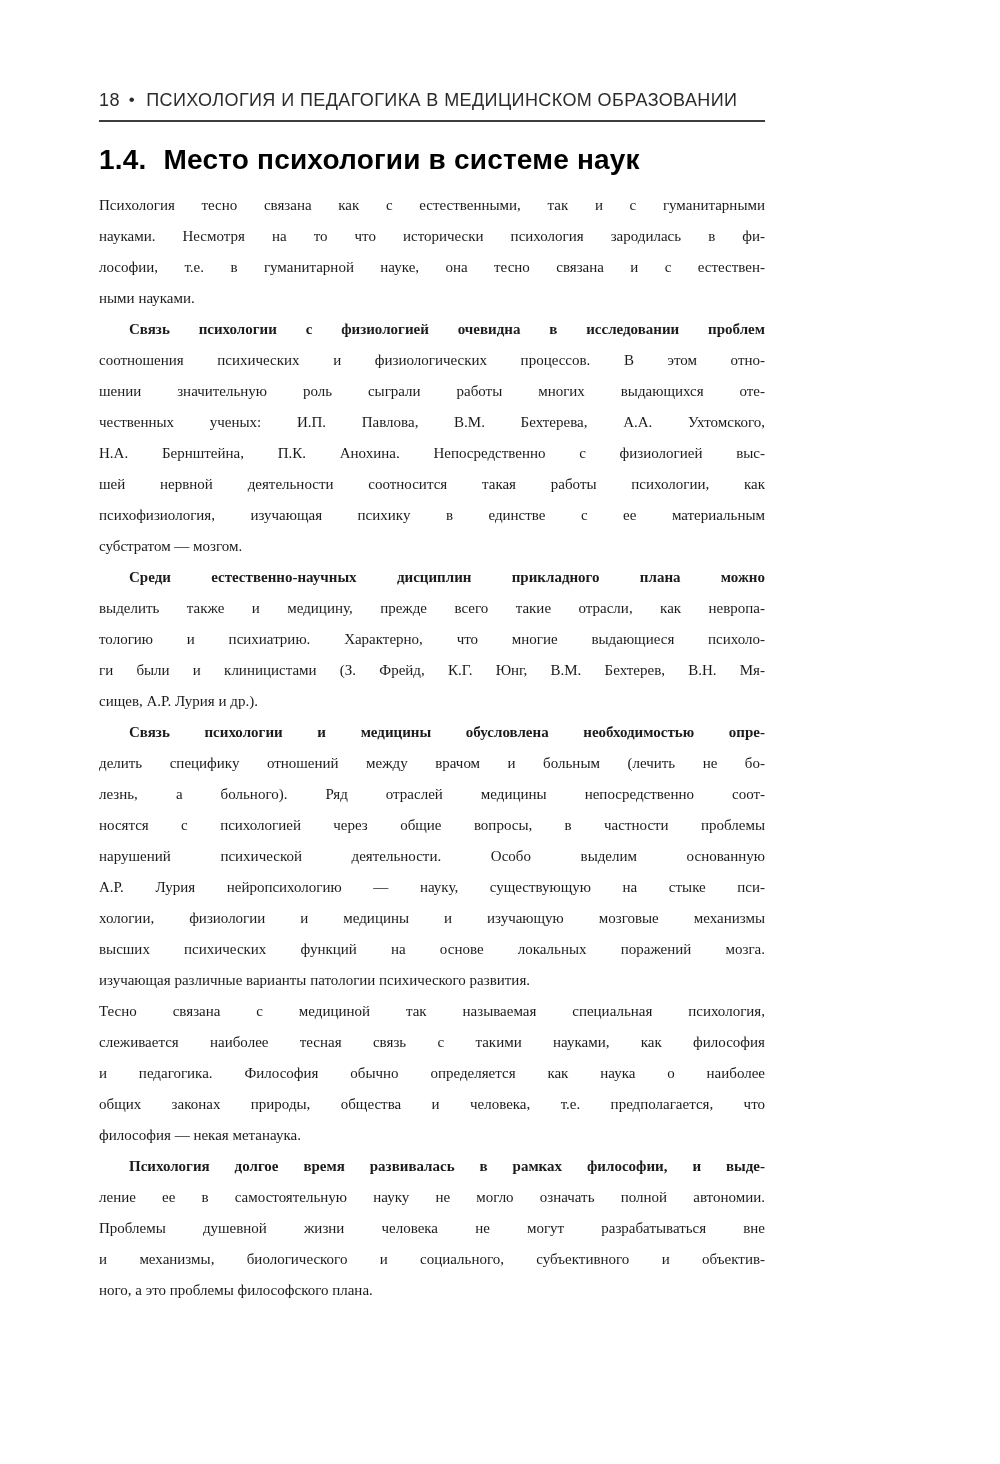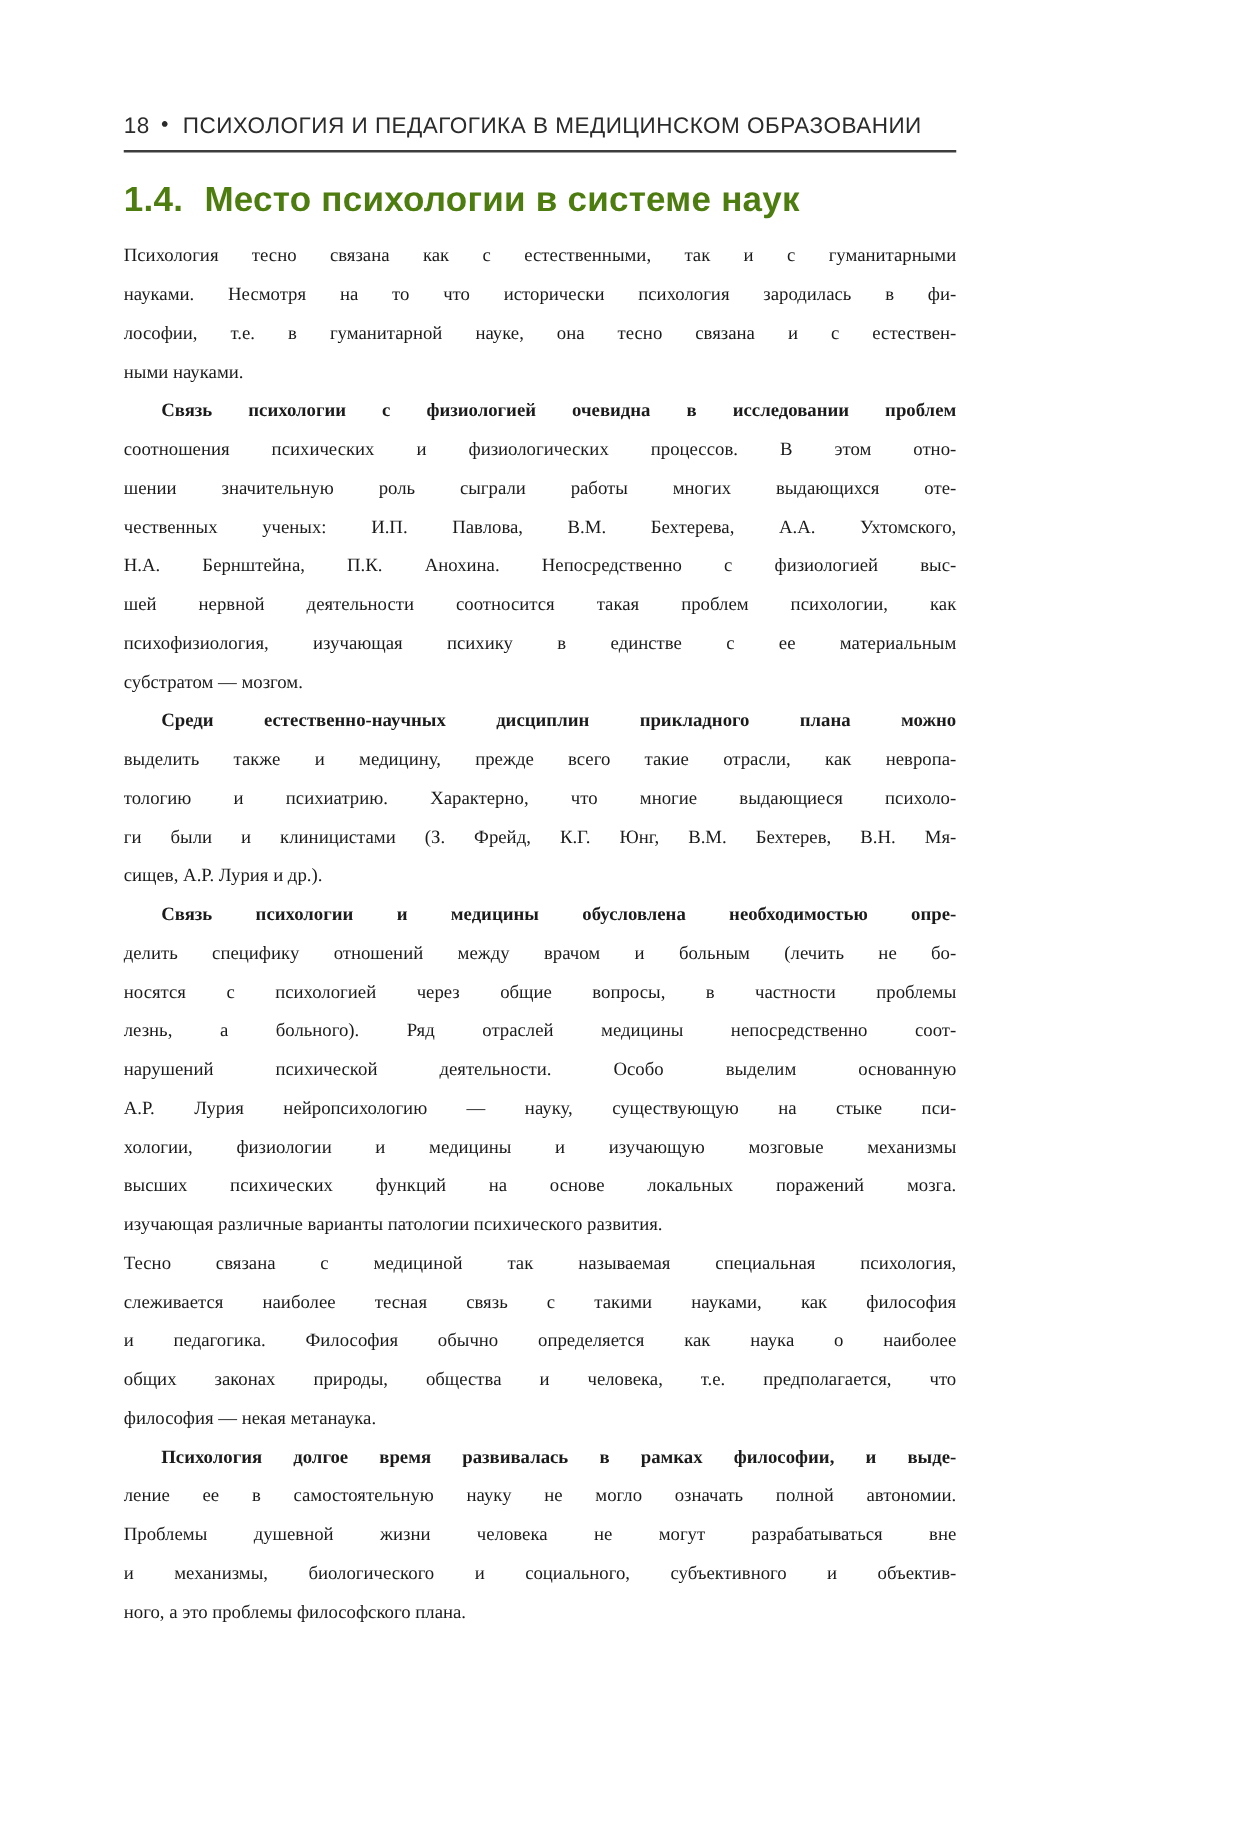--- a/index.html
+++ b/index.html
@@ -27,21 +27,21 @@
   .header-rule {
     height: 2px;
     background: #3d3d3d;
     margin-top: 9px;
   }
   h1.section-heading {
     font-family: "Liberation Sans", "DejaVu Sans", sans-serif;
     font-weight: bold;
     font-size: 28px;
     line-height: 32px;
-    color: #4d7c0f;
+    color: #000000;
     margin: 22px 0 0 0;
     letter-spacing: 0.2px;
     white-space: nowrap;
   }
   h1.section-heading .secnum { margin-right: 17px; }
   main.body-text {
     margin-top: 14px;
     font-size: 15px;
     line-height: 31px;
     color: #1b1b1b;
@@ -75,36 +75,36 @@
         <div class="line">науками. Несмотря на то что исторически психология зародилась в фи-</div>
         <div class="line">лософии, т.е. в гуманитарной науке, она тесно связана и с естествен-</div>
         <div class="line last">ными науками.</div>
       </div>
       <div class="paragraph">
         <div class="line indent">Связь психологии с физиологией очевидна в исследовании проблем</div>
         <div class="line">соотношения психических и физиологических процессов. В этом отно-</div>
         <div class="line">шении значительную роль сыграли работы многих выдающихся оте-</div>
         <div class="line">чественных ученых: И.П. Павлова, В.М. Бехтерева, А.А. Ухтомского,</div>
         <div class="line">Н.А. Бернштейна, П.К. Анохина. Непосредственно с физиологией выс-</div>
-        <div class="line">шей нервной деятельности соотносится такая проблем психологии, как</div>
+        <div class="line">шей нервной деятельности соотносится такая работы психологии, как</div>
         <div class="line">психофизиология, изучающая психику в единстве с ее материальным</div>
         <div class="line last">субстратом — мозгом.</div>
       </div>
       <div class="paragraph">
         <div class="line indent">Среди естественно-научных дисциплин прикладного плана можно</div>
         <div class="line">выделить также и медицину, прежде всего такие отрасли, как невропа-</div>
         <div class="line">тологию и психиатрию. Характерно, что многие выдающиеся психоло-</div>
         <div class="line">ги были и клиницистами (З. Фрейд, К.Г. Юнг, В.М. Бехтерев, В.Н. Мя-</div>
         <div class="line last">сищев, А.Р. Лурия и др.).</div>
       </div>
       <div class="paragraph">
         <div class="line indent">Связь психологии и медицины обусловлена необходимостью опре-</div>
         <div class="line">делить специфику отношений между врачом и больным (лечить не бо-</div>
+        <div class="line">лезнь, а больного). Ряд отраслей медицины непосредственно соот-</div>
         <div class="line">носятся с психологией через общие вопросы, в частности проблемы</div>
-        <div class="line">лезнь, а больного). Ряд отраслей медицины непосредственно соот-</div>
         <div class="line">нарушений психической деятельности. Особо выделим основанную</div>
         <div class="line">А.Р. Лурия нейропсихологию — науку, существующую на стыке пси-</div>
         <div class="line">хологии, физиологии и медицины и изучающую мозговые механизмы</div>
         <div class="line">высших психических функций на основе локальных поражений мозга.</div>
         <div class="line last">изучающая различные варианты патологии психического развития.</div>
         <div class="line">Тесно связана с медициной так называемая специальная психология,</div>
       </div>
       <div class="paragraph">
         <div class="line">слеживается наиболее тесная связь с такими науками, как философия</div>
         <div class="line">и педагогика. Философия обычно определяется как наука о наиболее</div>

